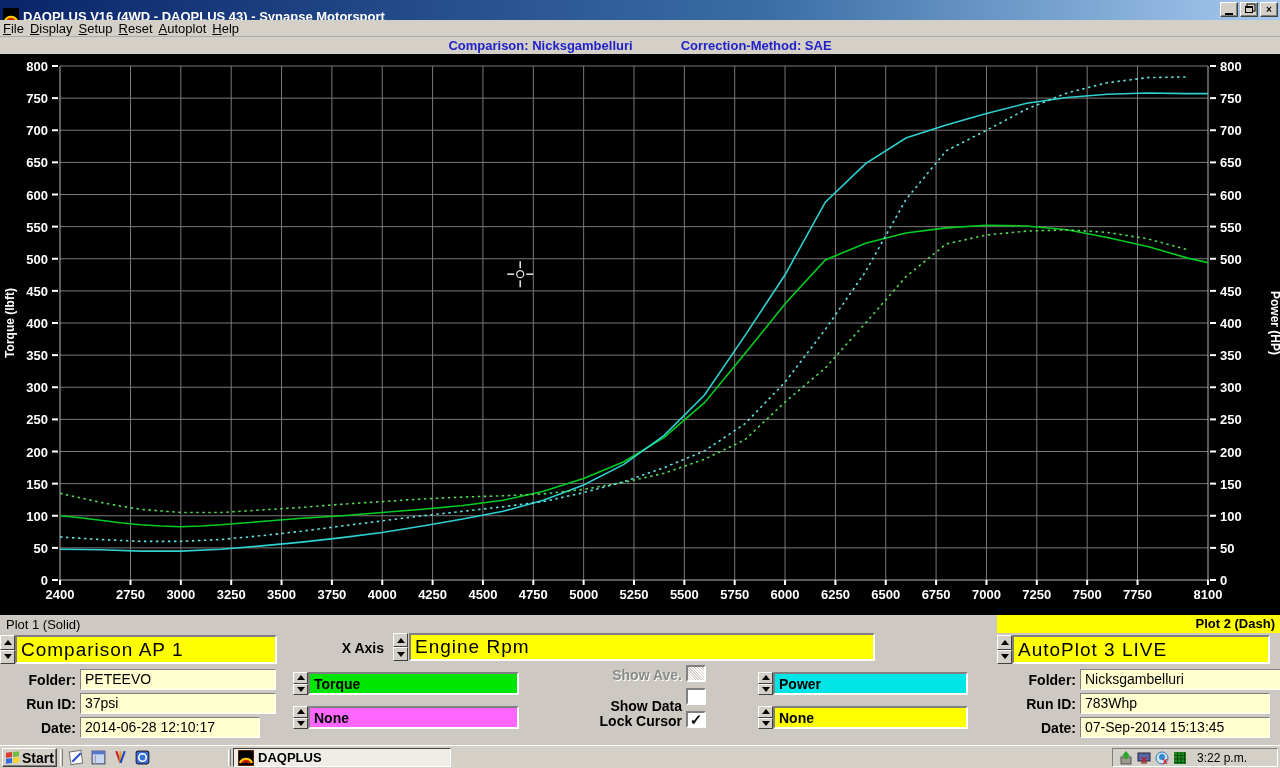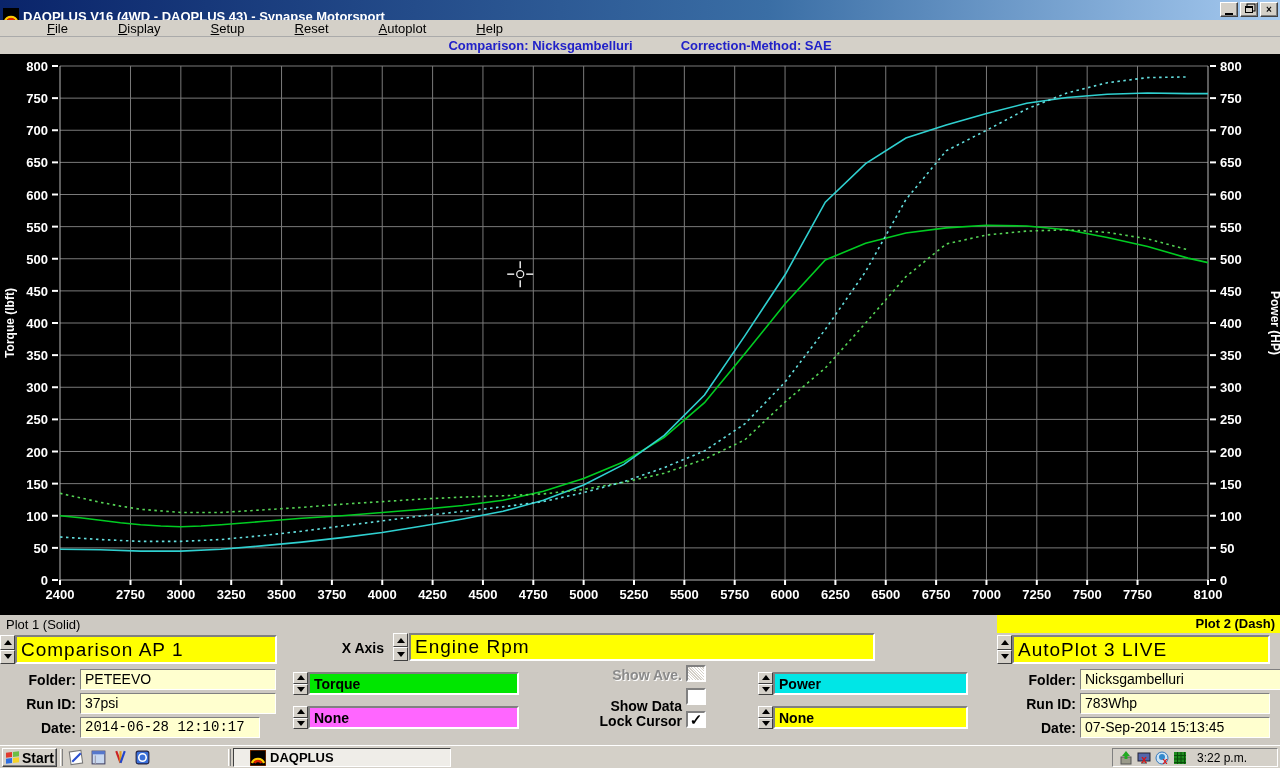--- a/index.html
+++ b/index.html
@@ -13,21 +13,21 @@
   #titlebar .title-text{color:#fff;font-size:13px;font-weight:bold;white-space:nowrap;}
   .win-btns{position:absolute;right:2px;top:2px;display:flex;gap:2px;}
   .win-btn{width:18px;height:15px;background:#d4d0c8;border:1px solid;
     border-color:#fff #404040 #404040 #fff;box-shadow:inset -1px -1px 0 #808080;
     display:flex;align-items:center;justify-content:center;font-size:10px;font-weight:bold;color:#000;line-height:1;}
   .glyph-min{width:8px;height:2px;background:#000;margin-top:8px;}
   .glyph-restore{width:8px;height:7px;border:1px solid #000;border-top:2px solid #000;box-shadow:2px -2px 0 -0.5px #d4d0c8,2px -2px 0 0.5px #000;}
   
   #menubar{position:absolute;left:0;top:20px;width:1280px;height:17px;background:#d4d0c8;
     display:flex;align-items:center;font-size:13px;color:#000;border-bottom:1px solid #aaa;}
-  .menu-item{padding:0 3px;height:17px;line-height:17px;margin-left:44px;}
+  .menu-item{padding:0 3px;height:17px;line-height:17px;}
   
   #infobar{position:absolute;left:0;top:37px;width:1280px;height:17px;background:#d4d0c8;
     display:flex;align-items:center;justify-content:center;gap:48px;
     color:#2121c8;font-size:13px;font-weight:bold;}
   
   #chartwrap{position:absolute;left:0;top:54px;width:1280px;height:561px;background:#000;}
   
   #panel{position:absolute;left:0;top:615px;width:1280px;height:130px;background:#cdc9c2;font-size:13px;color:#000;}
   .panel-title{position:absolute;font-weight:normal;font-size:13px;}
   .sunken{border-top:2px solid #808080;border-left:2px solid #808080;
@@ -57,21 +57,21 @@
   #taskbar{position:absolute;left:0;top:745px;width:1280px;height:23px;background:#d4d0c8;border-top:1px solid #fff;}
   #start-btn{position:absolute;left:2px;top:2px;width:55px;height:19px;background:#d4d0c8;
     border:1px solid;border-color:#fff #404040 #404040 #fff;box-shadow:inset -1px -1px 0 #808080;
     display:flex;align-items:center;gap:3px;padding:0 3px;font-weight:bold;font-size:14px;}
   .flag{width:13px;height:12px;display:grid;grid-template-columns:6px 6px;grid-template-rows:5px 5px;gap:1px;transform:skewY(-6deg);}
   .flag i{display:block;}
   .ql-icon{position:absolute;top:3px;width:17px;height:17px;}
   .tb-divider{position:absolute;top:3px;width:3px;height:17px;border-left:1px solid #fff;border-right:1px solid #808080;}
   #task-btn{position:absolute;left:233px;top:2px;width:218px;height:19px;background:#efede8;
     border:1px solid;border-color:#404040 #fff #fff #404040;display:flex;align-items:center;gap:4px;
-    padding:0 16px;font-weight:bold;font-size:13px;}
+    padding:0 4px;font-weight:bold;font-size:13px;}
   #tray{position:absolute;right:2px;top:2px;width:166px;height:19px;border:1px solid;
     border-color:#808080 #fff #fff #808080;display:flex;align-items:center;gap:4px;padding:0 6px;}
   #tray .clock{font-size:12px;margin-left:6px;white-space:nowrap;}
   .tray-ic{width:14px;height:14px;position:relative;flex:none;}
 </style>
 </head>
 <body>
 
 <div class="screen">
 
@@ -296,21 +296,21 @@
       <div class="spin-btn">
           <i class="tri-down"></i>
         </div>
     </div>
     <div class="sunken combo-field combo-lg" style="position:absolute;left:15px;top:20px;width:262px;height:29px;background:#ffff00;">Comparison AP 1</div>
     <div class="fld-label" style="left:0;top:57px;width:76px;">Folder:</div>
     <div class="text-field" style="left:80px;top:54px;width:196px;">PETEEVO</div>
     <div class="fld-label" style="left:0;top:81px;width:76px;">Run ID:</div>
     <div class="text-field" style="left:80px;top:78px;width:196px;">37psi</div>
     <div class="fld-label" style="left:0;top:105px;width:76px;">Date:</div>
-    <div class="text-field" style="left:80px;top:102px;width:180px;font-family:Liberation Mono, monospace;">2014-06-28 12:10:17</div>
+    <div class="text-field" style="left:80px;top:102px;width:180px;">2014-06-28 12:10:17</div>
 
     <div class="fld-label" style="left:300px;top:25px;width:84px;">X Axis</div>
     <div class="spinner" style="left:393px;top:18px;height:28px;">
       <div class="spin-btn">
           <i class="tri-up"></i>
         </div>
       <div class="spin-btn">
           <i class="tri-down"></i>
         </div>
     </div>

